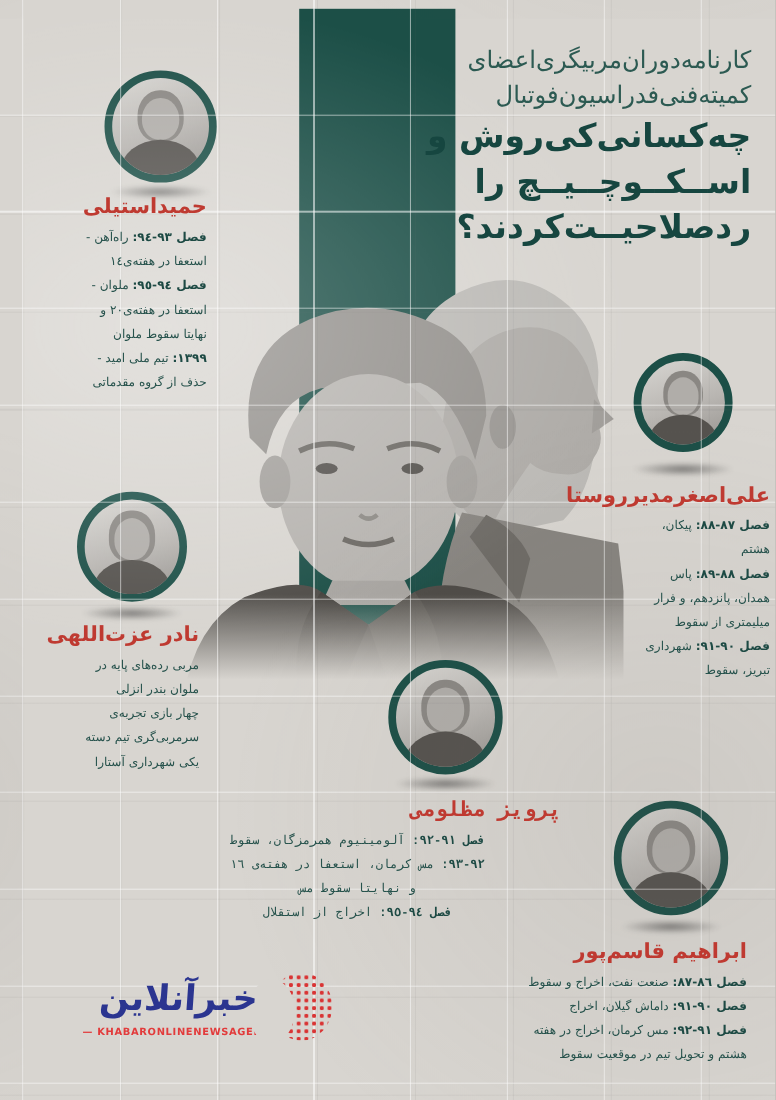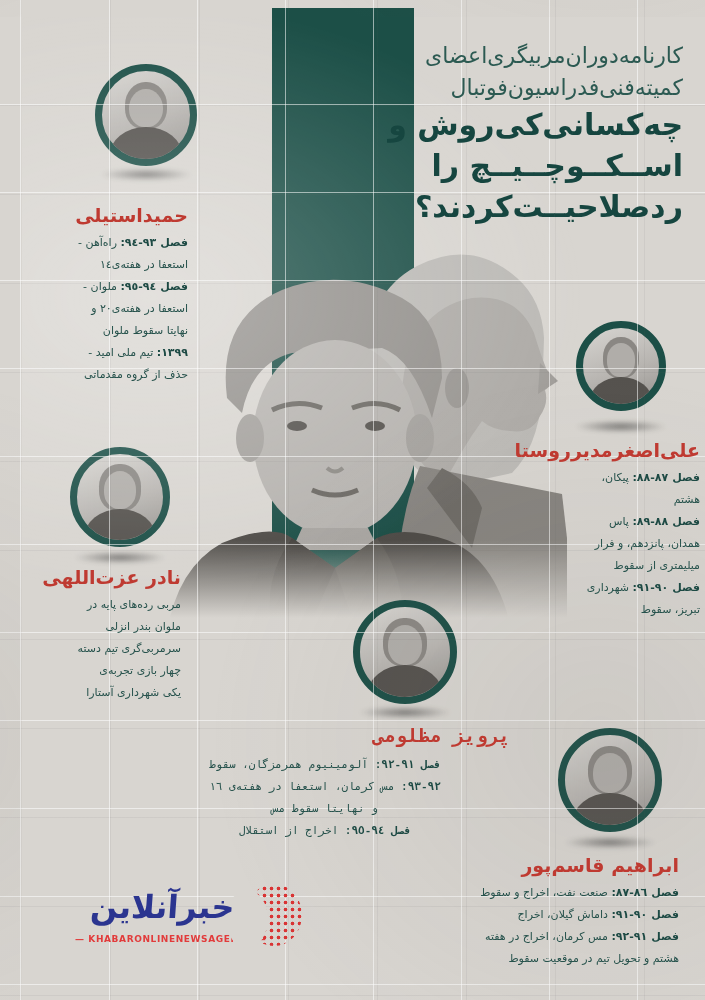--- a/index.html
+++ b/index.html
@@ -46,21 +46,21 @@
   
   .title{position:absolute;top:40px;right:22px;width:300px;direction:rtl;text-align:right;z-index:6;}
   .title-small{font-size:22px;line-height:32px;color:#2c5a52;white-space:nowrap;}
   .title-big{font-size:30px;line-height:41px;font-weight:bold;color:#164640;white-space:nowrap;}
 
   
   .coach-card{position:absolute;direction:rtl;text-align:right;z-index:6;}
   .coach-name{font-size:19px;line-height:27px;font-weight:bold;color:#bf3a31;white-space:nowrap;margin-bottom:3px;}
   .info-line{font-size:11px;line-height:22px;color:#26524c;white-space:nowrap;}
   .info-line .b{font-weight:bold;color:#1d4a44;}
-  .c1{left:12px;top:202px;width:176px;}
+  .c1{left:12px;top:175px;width:176px;}
   .c2{left:5px;top:564px;width:176px;}
   .c3{left:540px;top:437px;width:160px;text-align:right;}
   .c4{left:140px;top:724px;width:370px;font-family:Liberation Mono, monospace;}
   .c4 .coach-lines{text-align:center;}
   .c5{left:312px;top:852px;width:367px;}
 
   
   .logo{position:absolute;left:75px;top:882px;width:175px;text-align:center;z-index:6;}
   .logo-fa{display:block;font-size:32px;line-height:50px;font-weight:bold;color:#2b3590;
     direction:rtl;transform:skewX(-4deg);}
@@ -158,22 +158,22 @@
         <div class="info-line">نهایتا سقوط ملوان</div>
         <div class="info-line"><span class="b">١٣٩٩:</span> تیم ملی امید -</div>
         <div class="info-line">حذف از گروه مقدماتی</div>
       </div>
   </div>
   <div class="coach-card c2">
     <div class="coach-name">نادر عزت‌اللهی</div>
     <div class="coach-lines">
         <div class="info-line">مربی رده‌های پایه در</div>
         <div class="info-line">ملوان بندر انزلی</div>
+        <div class="info-line">چهار بازی تجربه‌ی</div>
         <div class="info-line">سرمربی‌گری تیم دسته</div>
-        <div class="info-line">چهار بازی تجربه‌ی</div>
         <div class="info-line">یکی شهرداری آستارا</div>
       </div>
   </div>
   <div class="coach-card c3">
     <div class="coach-name">علی‌اصغرمدیرروستا</div>
     <div class="coach-lines">
         <div class="info-line"><span class="b">فصل ٨٧-٨٨:</span> پیکان،</div>
         <div class="info-line">هشتم</div>
         <div class="info-line"><span class="b">فصل ٨٨-٨٩:</span> پاس</div>
         <div class="info-line">همدان، پانزدهم، و فرار</div>

